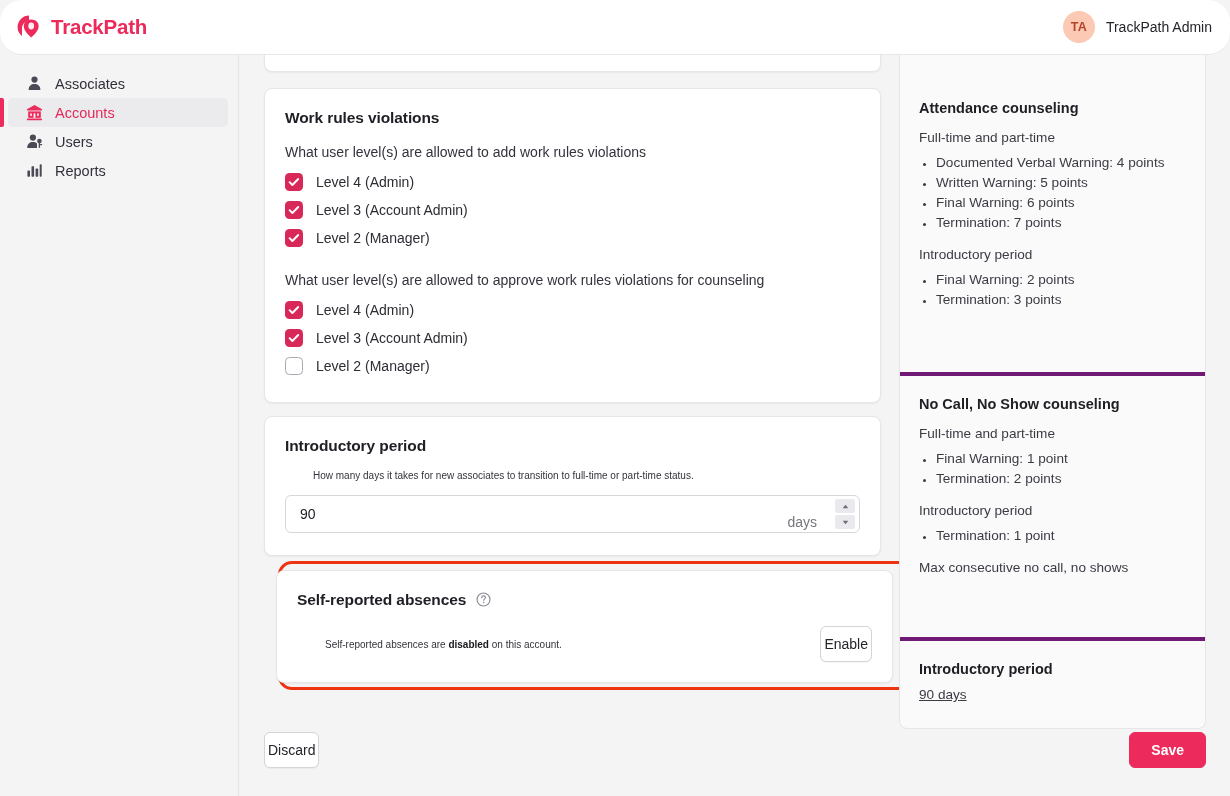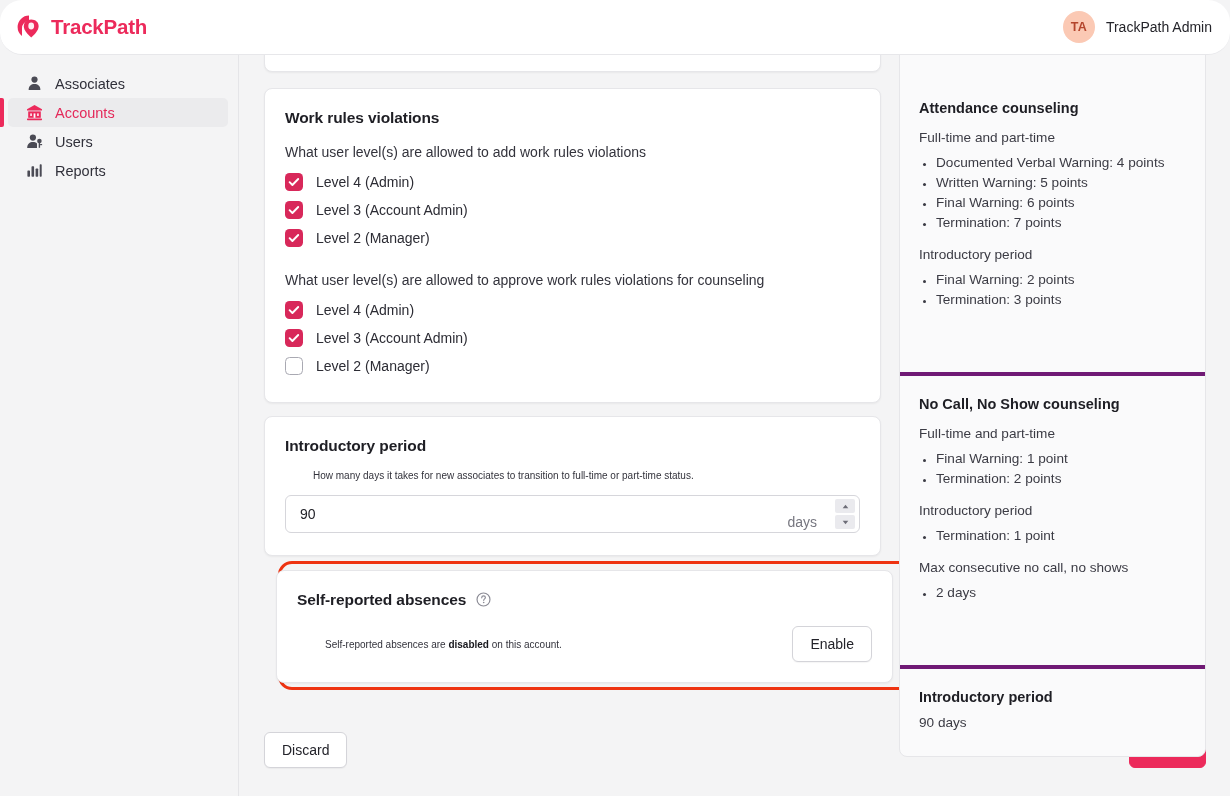--- a/index.html
+++ b/index.html
@@ -130,21 +130,21 @@
     position: absolute; left: 14px; width: 639px;
     border: 3px solid #ee3311; border-radius: 14px;
   }
 
   .btn {
     font-size: 14px; border-radius: 6px; cursor: pointer;
     display: inline-flex; align-items: center; justify-content: center;
   }
   .btn-outline {
     background: #fff; border: 1px solid #d4d4d9; color: #23232a;
-    height: 36px; padding: 0 17px;
+    height: 36px; padding: 0 3px;
     box-shadow: 0 1px 1px rgba(16,18,25,0.04);
   }
   .btn-primary {
     background: #ec2a5b; border: 1px solid #ec2a5b; color: #fff;
     height: 36px; padding: 0 21px; font-weight: bold;
   }
 
   .strong-inline { font-weight: bold; color: #18181d; }
 
   .help-icon { width: 15px; height: 15px; display: inline-block; vertical-align: -2px; }
@@ -160,21 +160,21 @@
   }
   .info-sec { padding: 20px 19px 22px 19px; }
   .info-sec + .info-sec { border-top: 4px solid #701a75; margin-top: 40px; }
   .info-title { font-size: 14.5px; font-weight: bold; color: #1e1e24; }
   .info-sub { font-size: 13.6px; color: #3b3b44; margin-top: 14px; }
   .info-list { margin: 8px 0 0 0; padding-left: 17px; }
   .info-list li {
     font-size: 13.6px; color: #3b3b44; line-height: 20px;
   }
   .info-list li::marker { font-size: 11px; }
-  .info-val { font-size: 13.6px; color: #3b3b44; margin-top: 10px; }
+  .info-val { font-size: 13.6px; color: #3b3b44; margin-top: 10px; text-decoration: underline; }
 </style>
 </head>
 <body>
 
 <div class="topbar">
   <div class="brand">
     <svg class="brand-mark" viewBox="0 0 26 26">
       <path d="M13 1.6 A11.4 11.4 0 0 0 1.6 13 A11.4 11.4 0 0 0 6 22 L6 14.6 A7.2 7.2 0 0 1 13 7 Z" fill="#ec2a5b"></path>
       <path d="M15.2 5.6 C19.6 5.6 22.6 8.4 22.6 12.3 C22.6 16.6 18.6 20.4 15.2 23.4 C11.8 20.4 7.8 16.6 7.8 12.3 C7.8 8.4 10.8 5.6 15.2 5.6 Z" fill="#ec2a5b"></path>
       <ellipse cx="15.2" cy="12" rx="2.9" ry="3.4" fill="#ffffff" opacity="0.92"></ellipse>
@@ -365,23 +365,20 @@
         <li>Final Warning: 1 point</li>
         <li>Termination: 2 points</li>
       </ul>
 
       <div class="info-sub">Introductory period</div>
       <ul class="info-list">
         <li>Termination: 1 point</li>
       </ul>
 
       <div class="info-sub">Max consecutive no call, no shows</div>
-      <ul class="info-list">
-        <li>2 days</li>
-      </ul>
     </div>
 
     <div class="info-sec" style="padding-bottom:26px;">
       <div class="info-title">Introductory period</div>
       <div class="info-val">90 days</div>
     </div>
 
   </div>
 </div>
 

